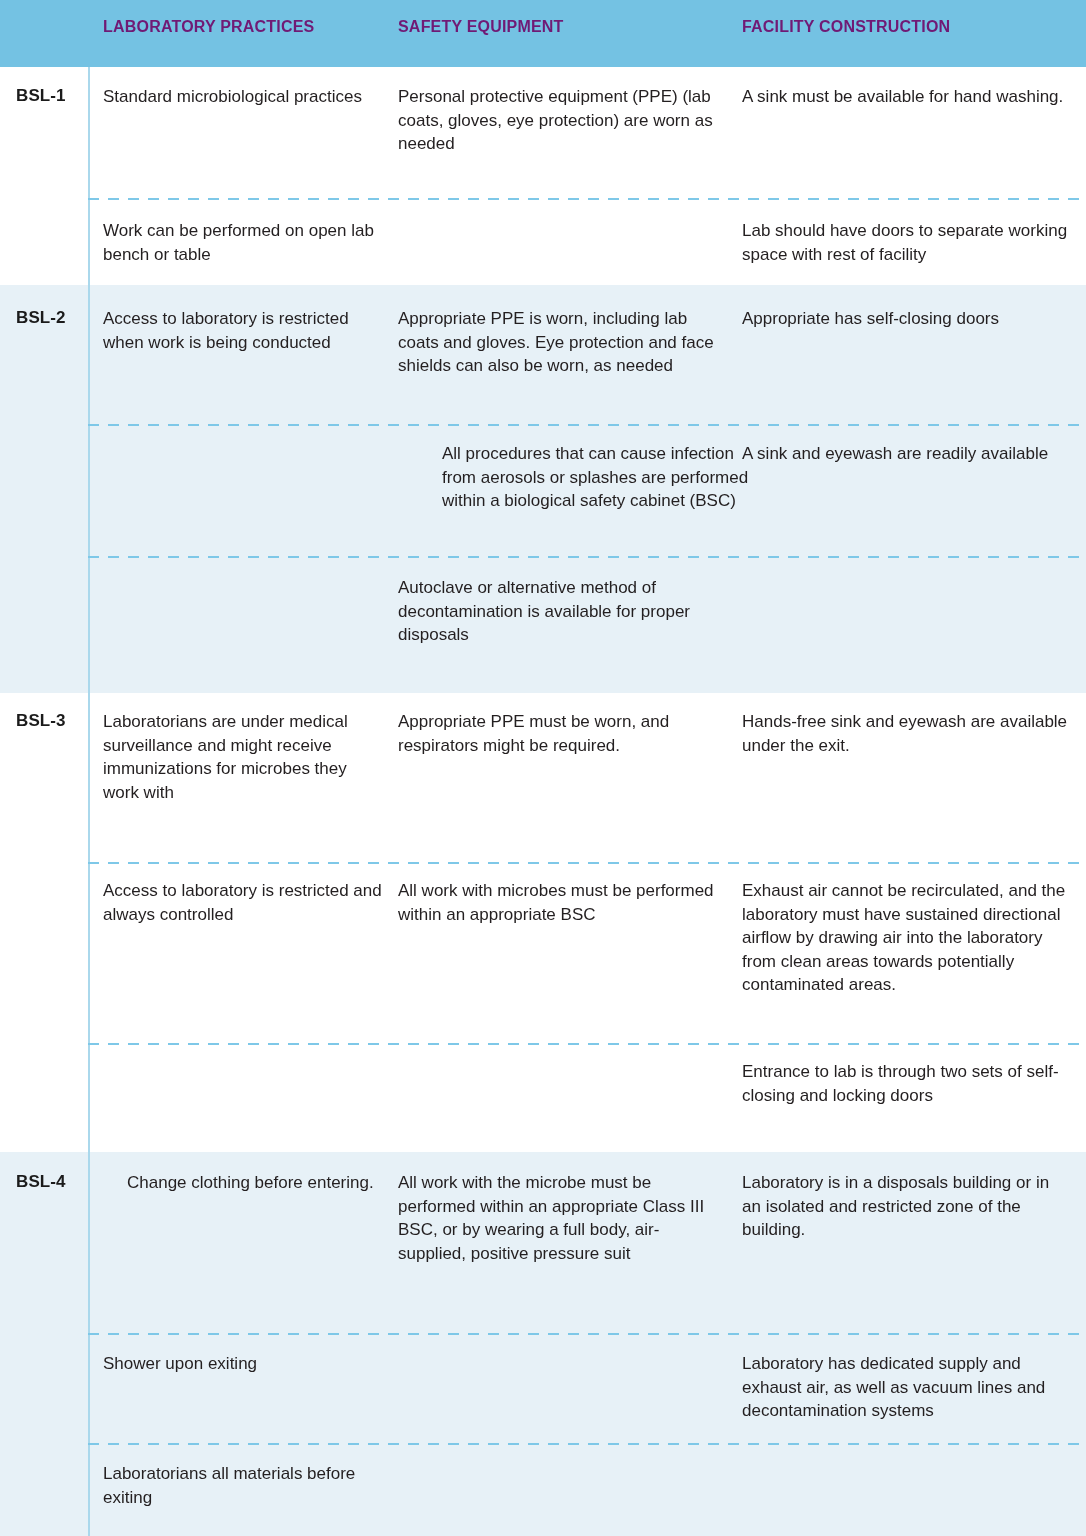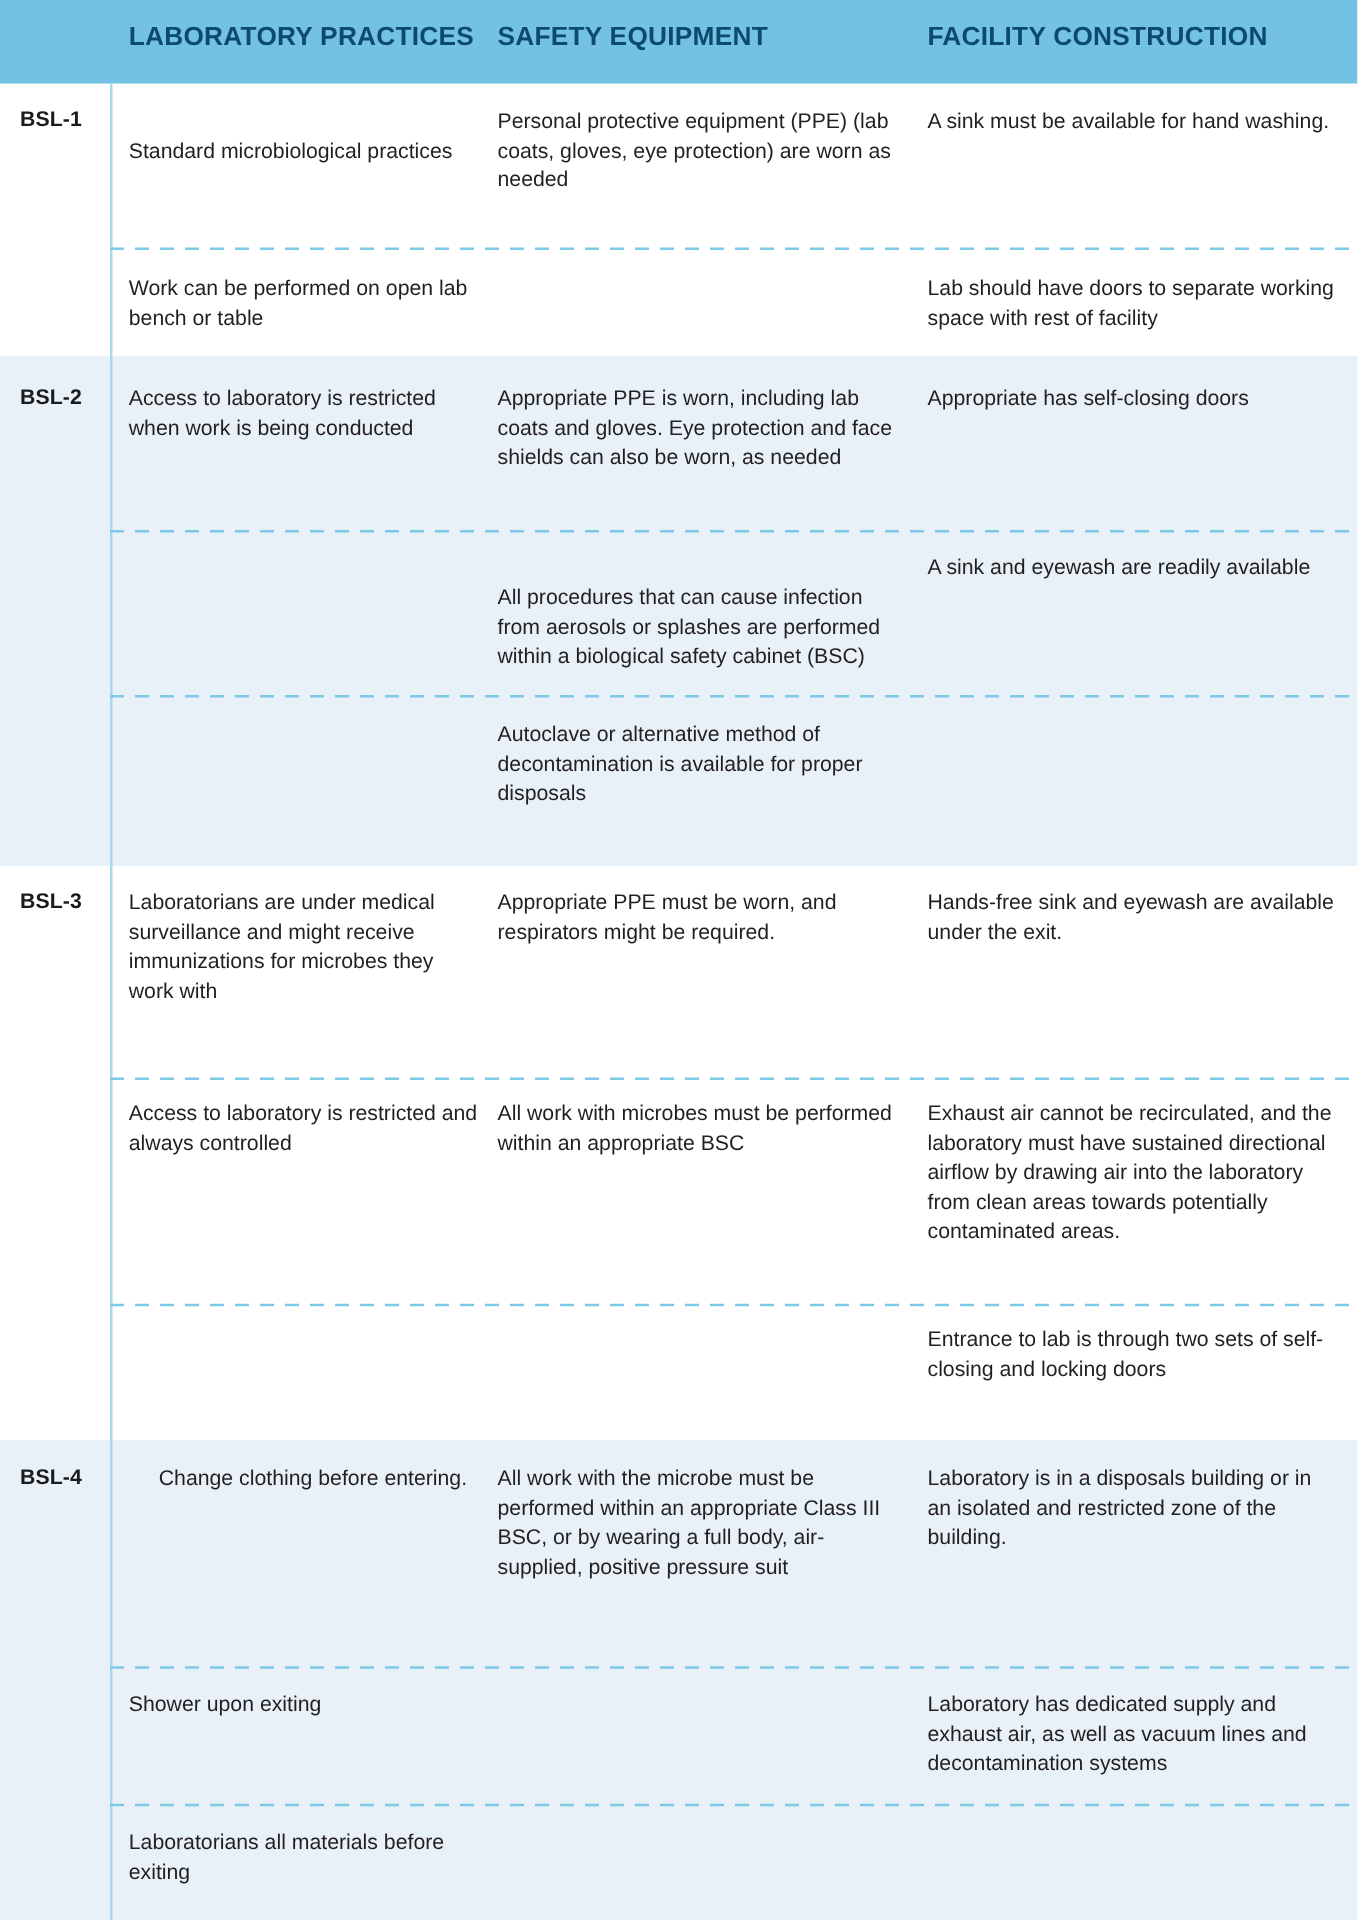--- a/index.html
+++ b/index.html
@@ -19,22 +19,22 @@
   
   .thead {
     position:absolute;
     left:0; top:0;
     width:1086px; height:67px;
     background:#74c2e3;
   }
   .thead .th {
     position:absolute;
     top:18px;
-    color:#0c4a6e;
-    font-size:21px;
+    color:#701a75;
+    font-size:16px;
     font-weight:bold;
     letter-spacing:0.2px;
     white-space:nowrap;
   }
   .thead .th.c1 { left:103px; }
   .thead .th.c2 { left:398px; }
   .thead .th.c3 { left:742px; }
 
   
   .band {
@@ -110,42 +110,42 @@
   <div class="dash" style="top:424px;"></div>
   <div class="dash" style="top:556px;"></div>
   <div class="dash" style="top:862px;"></div>
   <div class="dash" style="top:1043px;"></div>
   <div class="dash" style="top:1333px;"></div>
   <div class="dash" style="top:1443px;"></div>
 
   <div class="lbl" style="top:86px;">BSL-1</div>
 
   <div class="row">
-    <div class="cell c1" style="top:85px;margin-top:24px;">Standard  microbiological practices</div>
+    <div class="cell c1" style="top:85px;">Standard  microbiological practices</div>
     <div class="cell c2" style="top:85px;">Personal   protective equipment (PPE) (lab coats, gloves, eye protection) are worn as needed</div>
     <div class="cell c3" style="top:85px;">A sink must be available for hand washing.</div>
   </div>
 
   <div class="row">
     <div class="cell c1" style="top:219px;">Work can be performed on open lab bench or table</div>
     <div class="cell c2" style="top:219px;"></div>
     <div class="cell c3" style="top:219px;">Lab should have doors to separate working space with rest of facility</div>
   </div>
 
   <div class="lbl" style="top:308px;">BSL-2</div>
 
   <div class="row">
     <div class="cell c1" style="top:307px;"> Access to laboratory is restricted when work is being conducted</div>
     <div class="cell c2" style="top:307px;">Appropriate PPE is worn, including lab coats and gloves. Eye protection and face shields can also be worn, as needed</div>
     <div class="cell c3" style="top:307px;">Appropriate has self-closing doors</div>
   </div>
 
   <div class="row">
     <div class="cell c1" style="top:442px;"></div>
-    <div class="cell c2" style="top:466px;">All procedures that can cause infection from aerosols or splashes are performed within a biological safety cabinet (BSC)</div>
+    <div class="cell c2" style="top:442px;margin-left:44px;">All procedures that can cause infection from aerosols or splashes are performed within a biological safety cabinet (BSC)</div>
     <div class="cell c3" style="top:442px;">A sink and eyewash are readily available</div>
   </div>
 
   <div class="row">
     <div class="cell c1" style="top:576px;"></div>
     <div class="cell c2" style="top:576px;">Autoclave or alternative method of decontamination is available for proper disposals</div>
     <div class="cell c3" style="top:576px;"></div>
   </div>
 
   <div class="lbl" style="top:711px;">BSL-3</div>

